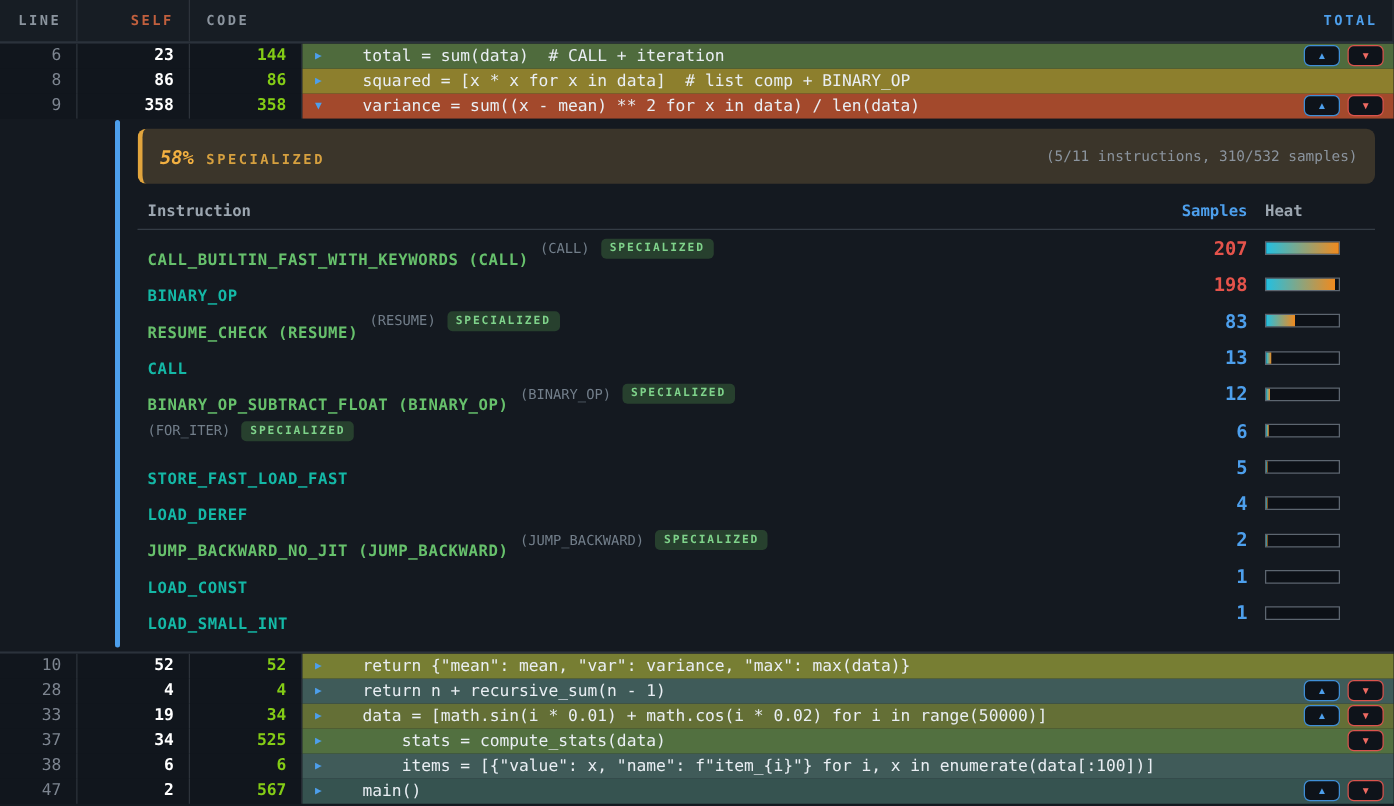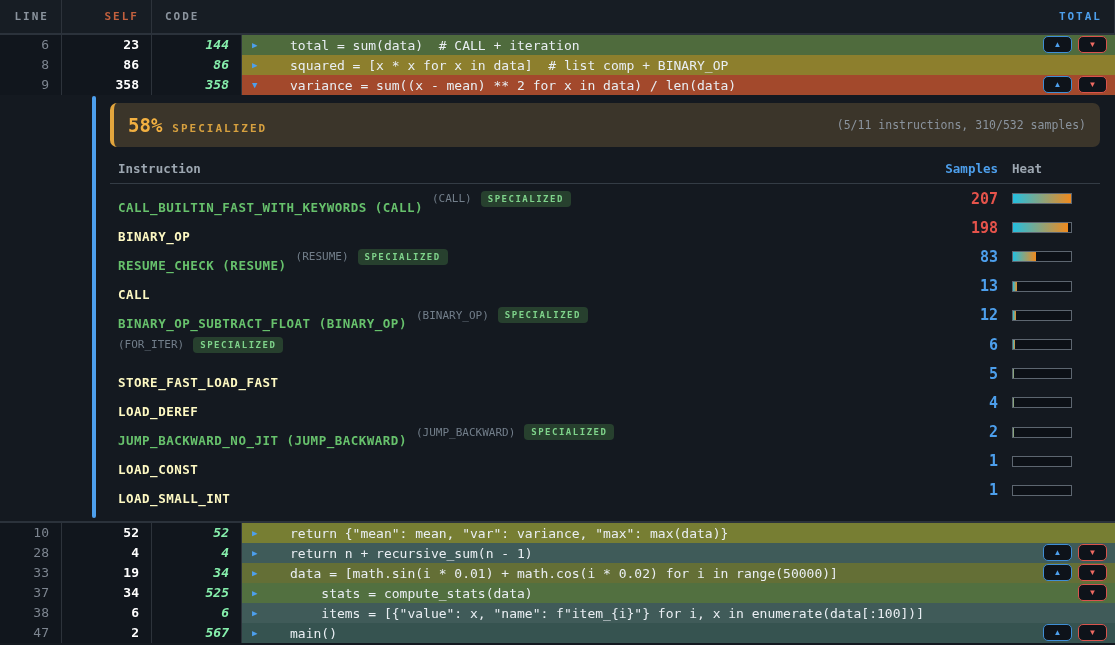--- a/index.html
+++ b/index.html
@@ -18,21 +18,21 @@
   }
   .hdr-line  { width:62px; }
   .hdr-self  { width:90px; color:#c2603e; }
   .hdr-total { width:90px; color:#4d9fec; }
   .hdr-code  { flex:1; justify-content:flex-start; padding-left:13px; border-right:none; }
 
   .code-row { display:flex; height:20px; background:#11161d; }
   .cell { font-size:13px; line-height:20px; text-align:right; padding-right:12px; border-right:1px solid #2d333b; }
   .cell-line  { width:62px; color:#7d8590; }
   .cell-self  { width:90px; color:#ffffff; font-weight:bold; }
-  .cell-total { width:90px; color:#86efac; font-weight:bold;font-style:italic; }
+  .cell-total { width:90px; color:#84cc16; font-weight:bold; }
   .cell-code  { flex:1; position:relative; display:flex; align-items:center; overflow:hidden; }
   .expand-tri { margin-left:10px; width:18px; font-size:9px; color:#4d9fec; cursor:pointer; flex:none; }
   .code-text  { white-space:pre; font-size:13px; color:#e9eef3; margin-left:20px; }
 
   .nav-group { position:absolute; right:8px; top:1px; display:flex; gap:6px; }
   .nav-btn {
     width:29px; height:17px; border-radius:5px; background:#0e131a;
     display:flex; align-items:center; justify-content:center;
     font-size:8px; cursor:pointer; padding:0;
   }
@@ -43,36 +43,36 @@
   .panel-region { position:relative; height:426px; background:#141920; }
   .indicator-line { position:absolute; left:92px; top:1px; bottom:3px; width:4px; background:#4d9fec; border-radius:2px; }
   .panel { position:absolute; left:110px; right:15px; top:0; }
 
   .summary-bar {
     margin-top:8px; height:44px; background:#3b352a;
     border-left:4px solid #e2a53d; border-radius:7px;
     display:flex; align-items:center; justify-content:space-between;
     padding:0 14px 0 14px;
   }
-  .pct { font-size:19px; font-weight:bold; color:#f2b041; }
+  .pct { font-size:15px; font-weight:bold; color:#f2b041;font-style:italic; }
   .pct-label { font-size:11px; font-weight:bold; letter-spacing:2px; color:#d6a03f; margin-left:10px; }
   .summary-stats { font-size:11.5px; color:#8b949e; }
 
   .itable { margin-top:7px; }
   .itable-hdr { display:flex; align-items:center; height:30px; border-bottom:1px solid #343c45;justify-content:center; }
   .ith { font-size:12.5px; font-weight:bold; color:#9ca6b0; }
   .ith-instruction { flex:1; padding-left:8px; }
   .ith-samples { width:80px; text-align:right; color:#4d9fec; }
   .ith-heat { width:102px; padding-left:14px; }
 
   .itable-row { display:flex; align-items:center; height:29.2px; }
   .iname-wrap { flex:1; display:flex; align-items:center; gap:9px; padding-left:8px; min-width:0; }
   .iname { font-size:12.5px; font-weight:bold; letter-spacing:0.5px; white-space:nowrap;margin-top:17px; }
   .iname.spec { color:#67c16c; }
-  .iname.plain { color:#fef9c3; }
+  .iname.plain { color:#14b8a6; }
   .ibase { font-size:11px; color:#727e8a; white-space:nowrap; }
   .badge {
     font-size:9px; font-weight:bold; letter-spacing:1.5px;
     color:#7fd38b; background:#27402e; border-radius:4px;
     padding:3px 7px; white-space:nowrap;
   }
   .isamples { width:80px; text-align:right; font-size:15px; font-weight:bold; }
   .isamples.hot  { color:#e5534b; }
   .isamples.cool { color:#4d9fec; }
   .iheat { width:102px; padding-left:14px; }

